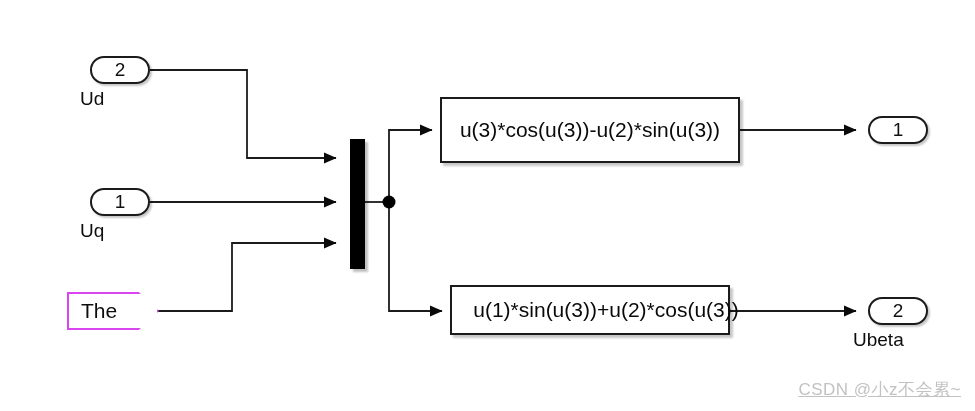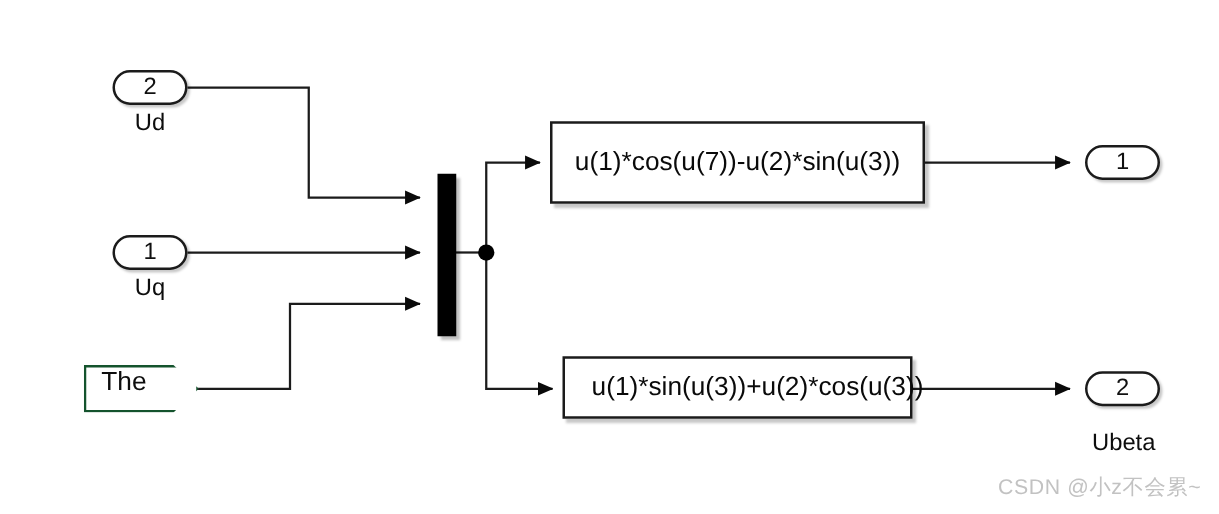--- a/index.html
+++ b/index.html
@@ -32,34 +32,34 @@
     background: #ffffff;
     display: flex;
     align-items: center;
     justify-content: center;
     font-size: 19px;
     color: #101010;
     box-shadow: 2px 2px 2px rgba(0,0,0,0.22);
   }
   .port-label {
     position: absolute;
-    text-align: center;
+    text-align: left;
     font-size: 19px;
     color: #0d0d0d;
     white-space: nowrap;
   }
 
   
   .tag-block {
     position: absolute;
     box-sizing: border-box;
     background: #ffffff;
-    border: 2px solid #14532d;
+    border: 2px solid #d946ef;
     display: flex;
-    align-items: flex-start;
+    align-items: center;
     padding-left: 12px;
     font-size: 21px;
     color: #0d0d0d;
     clip-path: polygon(0 0, 78% 0, 100% 50%, 78% 100%, 0 100%);
     filter: drop-shadow(2px 2px 1.5px rgba(0,0,0,0.25));
   }
 
   
   .fcn-block {
     position: absolute;
@@ -135,31 +135,31 @@
   </div>
   <div class="port-label" style="left:80px; top:220px; width:80px;">Uq</div>
 
   <div class="tag-block" style="left:67px; top:292px; width:92px; height:38px;">
     <span>The</span>
   </div>
 
   <div class="mux-bar" style="left:350px; top:139px; width:15px; height:130px;"></div>
 
   <div class="fcn-block" style="left:440px; top:97px; width:300px; height:66px;">
-    <span>u(1)*cos(u(7))-u(2)*sin(u(3))</span>
+    <span>u(3)*cos(u(3))-u(2)*sin(u(3))</span>
   </div>
 
   <div class="fcn-block" style="left:450px; top:285px; width:280px; height:50px;padding-left:32px;">
     <span>u(1)*sin(u(3))+u(2)*cos(u(3))</span>
   </div>
 
   <div class="port-block" style="left:868px; top:116px; width:60px; height:28px;">
     <span>1</span>
   </div>
 
   <div class="port-block" style="left:868px; top:297px; width:60px; height:28px;">
     <span>2</span>
   </div>
-  <div class="port-label" style="left:853px; top:329px; width:92px;margin-top:15px;">Ubeta</div>
+  <div class="port-label" style="left:853px; top:329px; width:92px;">Ubeta</div>
 
-  <div class="watermark" style="right:14px; bottom:10px;">CSDN @小z不会累~</div>
+  <div class="watermark" style="right:14px; bottom:10px;text-decoration:underline;">CSDN @小z不会累~</div>
 
 </div>
 
 </body></html>

